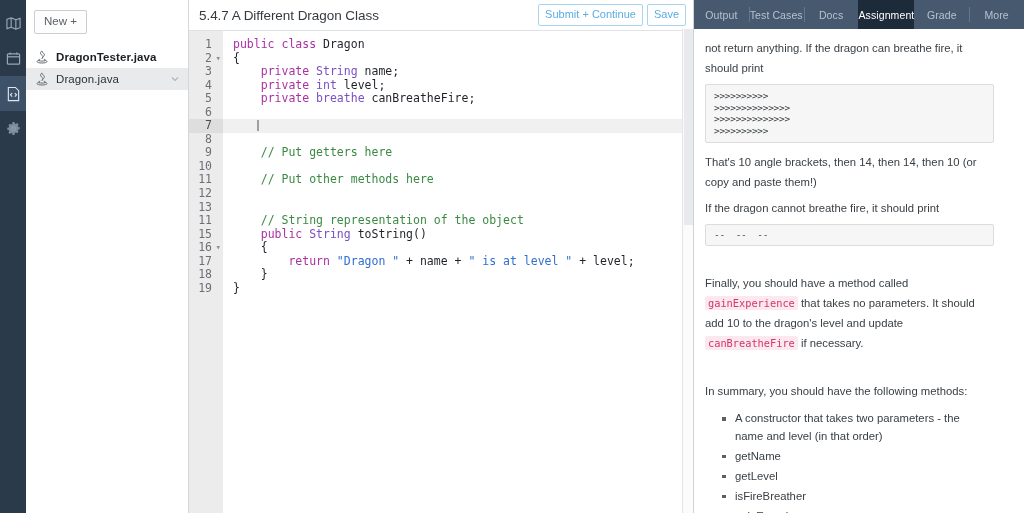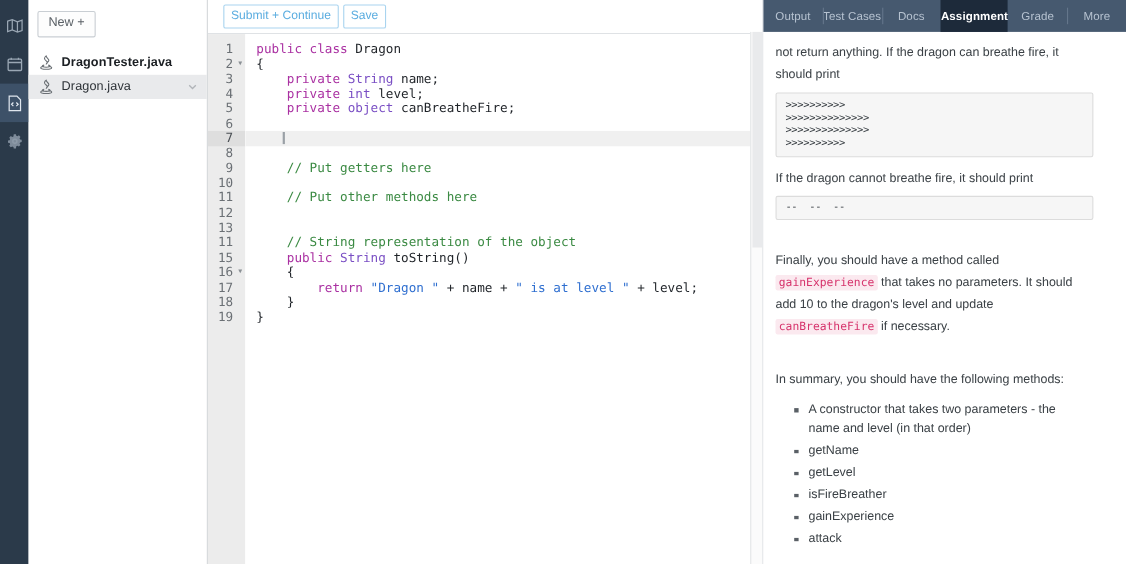--- a/index.html
+++ b/index.html
@@ -181,21 +181,21 @@
     letter-spacing: .1px;
   }
   .tab + .tab::before {
     content: "";
     position: absolute; left: 0; top: 7px; bottom: 7px;
     width: 1px; background: #64768b;
   }
   .tab.active {
     background: #1d2a3a;
     color: #ffffff;
-    font-weight: bold;
+    font-weight: normal;
   }
   .tab.active::before, .tab.active + .tab::before { background: transparent; }
 
   .assignment {
     flex: 1;
     overflow: hidden;
     padding: 9px 30px 0 11px;
     font-size: 11.3px;
     line-height: 20px;
     color: #3a4045;
@@ -332,20 +332,21 @@
             <path d="M2 3.5 L5 6.5 L8 3.5"></path>
           </svg>
         </span>
       </div>
 
     </div>
   </div>
 
   <div class="editor">
     <div class="ed-header">
+      <div class="ed-title">5.4.7 A Different Dragon Class</div>
       <div class="btn">Submit + Continue</div>
       <div class="btn">Save</div>
     </div>
     <div class="code-area">
       <div class="gutter" id="gutter">
           <div class="ln">1</div>
           <div class="ln">2<span class="fold">▾</span></div>
           <div class="ln">3</div>
           <div class="ln">4</div>
           <div class="ln">5</div>
@@ -362,21 +363,21 @@
           <div class="ln">16<span class="fold">▾</span></div>
           <div class="ln">17</div>
           <div class="ln">18</div>
           <div class="ln">19</div>
         </div>
       <div class="codepane" id="codepane">
           <div class="cline"><span class="k">public class </span><span class="id">Dragon</span></div>
           <div class="cline"><span class="pn">{</span></div>
           <div class="cline"><span class="pn">    </span><span class="k">private </span><span class="t">String</span><span class="id"> name;</span></div>
           <div class="cline"><span class="pn">    </span><span class="k">private </span><span class="t">int</span><span class="id"> level;</span></div>
-          <div class="cline"><span class="pn">    </span><span class="k">private </span><span class="t">object</span><span class="id"> canBreatheFire;</span></div>
+          <div class="cline"><span class="pn">    </span><span class="k">private </span><span class="t">breathe</span><span class="id"> canBreatheFire;</span></div>
           <div class="cline">&nbsp;</div>
           <div class="cline hl"><span class="pn">    </span><span class="caret"></span></div>
           <div class="cline">&nbsp;</div>
           <div class="cline"><span class="pn">    </span><span class="cm">// Put getters here</span></div>
           <div class="cline">&nbsp;</div>
           <div class="cline"><span class="pn">    </span><span class="cm">// Put other methods here</span></div>
           <div class="cline">&nbsp;</div>
           <div class="cline">&nbsp;</div>
           <div class="cline"><span class="pn">    </span><span class="cm">// String representation of the object</span></div>
           <div class="cline"><span class="pn">    </span><span class="k">public </span><span class="t">String</span><span class="id"> toString()</span></div>
@@ -401,20 +402,21 @@
         <div class="tab">Grade</div>
         <div class="tab">More</div>
       </div>
 
     <div class="assignment">
       <p>not return anything. If the dragon can breathe fire, it should print</p>
       <div class="pre">&gt;&gt;&gt;&gt;&gt;&gt;&gt;&gt;&gt;&gt;
 &gt;&gt;&gt;&gt;&gt;&gt;&gt;&gt;&gt;&gt;&gt;&gt;&gt;&gt;
 &gt;&gt;&gt;&gt;&gt;&gt;&gt;&gt;&gt;&gt;&gt;&gt;&gt;&gt;
 &gt;&gt;&gt;&gt;&gt;&gt;&gt;&gt;&gt;&gt;</div>
+      <p>That's 10 angle brackets, then 14, then 14, then 10 (or copy and paste them!)</p>
       <p>If the dragon cannot breathe fire, it should print</p>
       <div class="pre small">--  --  --</div>
       <div class="gap"></div>
       <p>
         <span>Finally, you should have a method called</span>
         <code class="inline">gainExperience</code>
         <span>that takes no parameters. It should add 10 to the dragon's level and update</span>
         <code class="inline">canBreatheFire</code>
         <span>if necessary.</span>
       </p>

